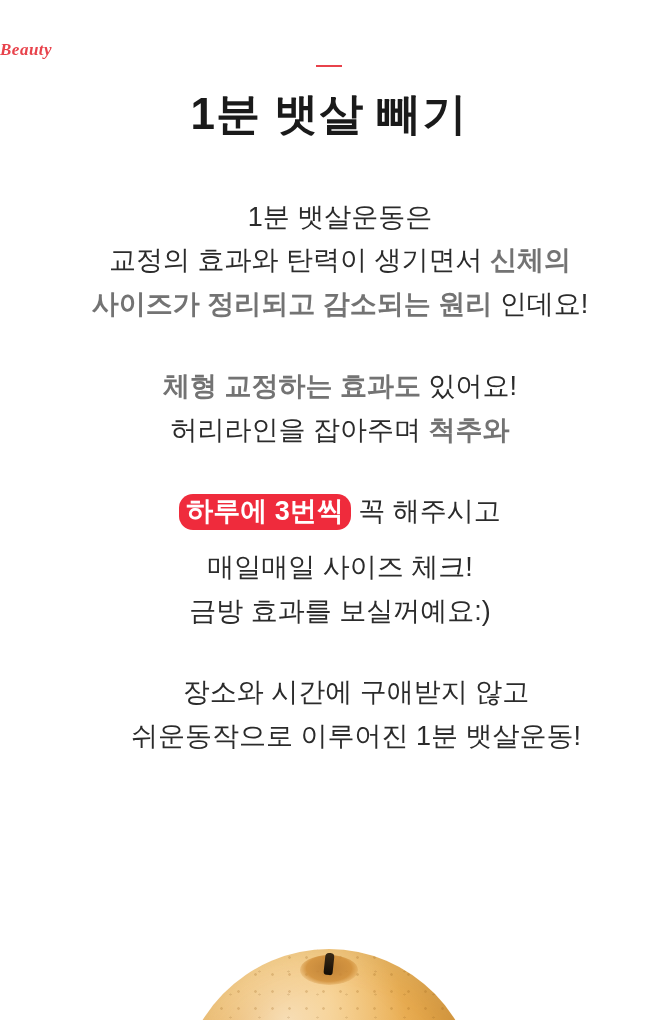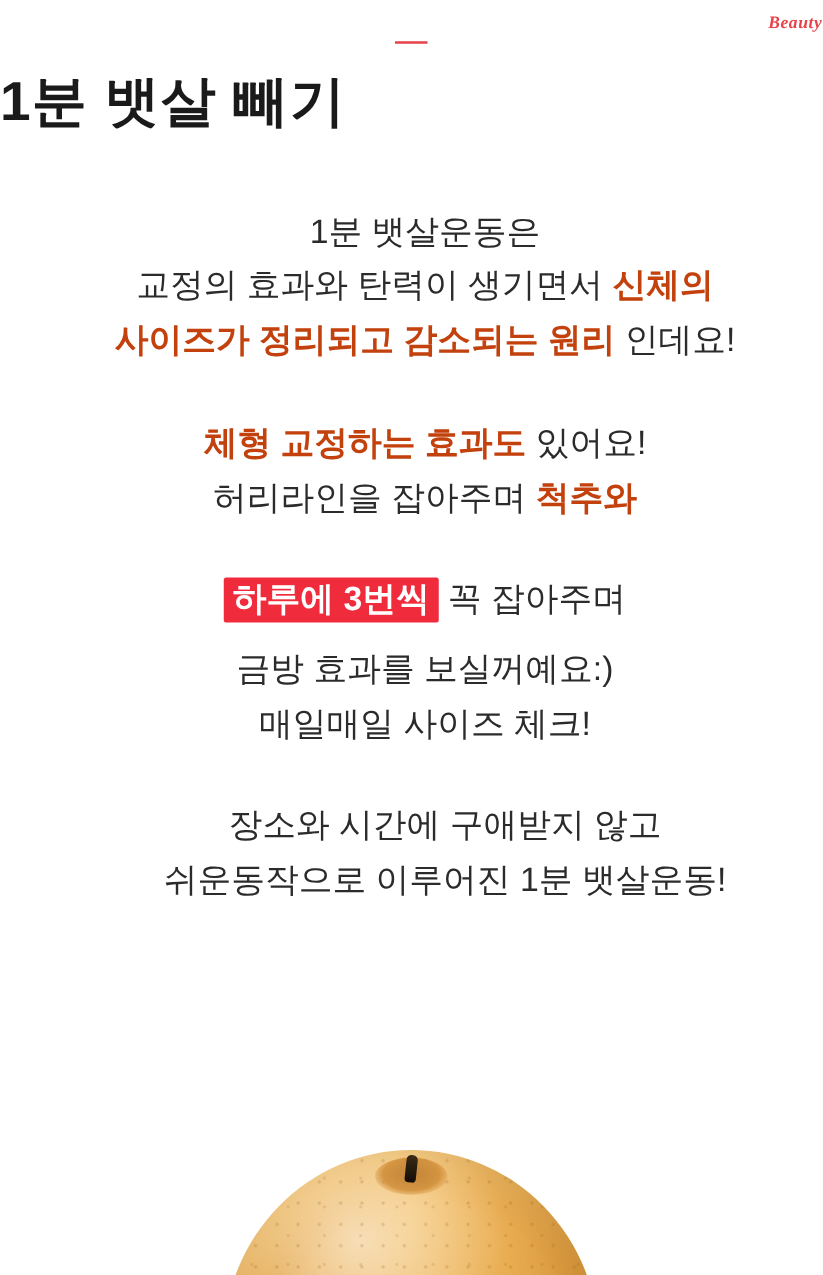--- a/index.html
+++ b/index.html
@@ -17,38 +17,39 @@
   }
   .page {
     width: 658px;
     height: 1020px;
     position: relative;
     background: #ffffff;
   }
 
   
   .kicker {
-    text-align: right;
-    margin-top: 12px;
+    text-align: left;
+    margin-top: 41px;
     font-family: "Liberation Serif", serif;
     font-style: italic;
     font-weight: bold;
-    font-size: 14px;
+    font-size: 17px;
     letter-spacing: 0.5px;
     color: #e8424b;
     line-height: 1;
   }
   .kicker-rule {
     width: 26px;
     height: 2px;
     background: #e8424b;
     margin: 7px auto 0 auto;
   }
 
   .headline {
+    text-align: center;
     margin-top: 22px;
     font-size: 44px;
     font-weight: bold;
     letter-spacing: 1px;
     color: #1a1a1a;
     line-height: 1.15;
   }
 
   
   .body-copy {
@@ -57,28 +58,28 @@
     font-size: 27px;
     line-height: 1.62;
     color: #2b2b2b;
     padding-left: 22px;
   }
   .para {
     margin: 0 0 38px 0;
   }
   .para:last-child { margin-bottom: 0; margin-left: 32px; }
   .para .line { display: block; white-space: nowrap; }
-  .b { font-weight: bold; color: #c2410c; }
+  .b { font-weight: bold; color: #737373; }
 
   .hl {
     background: #ef2b3c;
     color: #ffffff;
     font-weight: bold;
     padding: 2px 7px 4px 7px;
-    border-radius: 2px;
+    border-radius: 14px;
   }
 
   .gap-sm { height: 12px; }
 
   
   .photo {
     position: absolute;
     left: 0;
     bottom: 0;
     width: 658px;
@@ -149,24 +150,24 @@
       <span class="line"><span>교정의 효과와 탄력이 생기면서 </span><span class="b">신체의</span></span>
       <span class="line"><span class="b">사이즈가 정리되고 감소되는 원리</span><span> 인데요!</span></span>
     </div>
 
     <div class="para">
       <span class="line"><span class="b">체형 교정하는 효과도</span><span> 있어요!</span></span>
       <span class="line"><span>허리라인을 잡아주며 </span><span class="b">척추와</span></span>
     </div>
 
     <div class="para">
-      <span class="line"><span class="hl">하루에 3번씩</span><span> 꼭 잡아주며</span></span>
+      <span class="line"><span class="hl">하루에 3번씩</span><span> 꼭 해주시고</span></span>
       <div class="gap-sm"></div>
+      <span class="line">매일매일 사이즈 체크!</span>
       <span class="line">금방 효과를 보실꺼예요:)</span>
-      <span class="line">매일매일 사이즈 체크!</span>
     </div>
 
     <div class="para">
       <span class="line">장소와 시간에 구애받지 않고</span>
       <span class="line">쉬운동작으로 이루어진 1분 뱃살운동!</span>
     </div>
 
   </div>
 
   <div class="photo">

